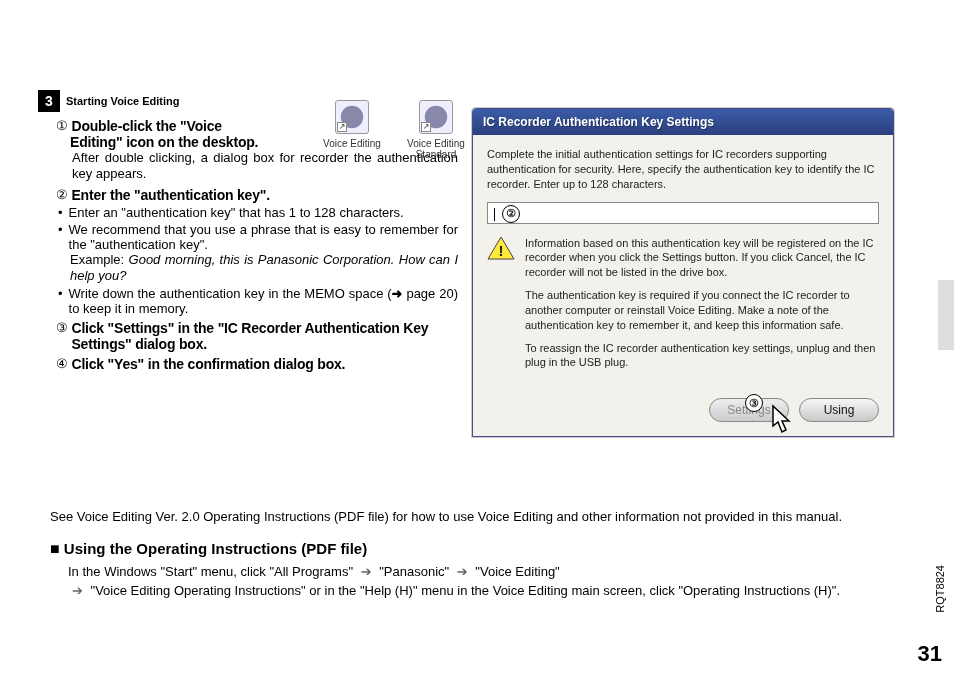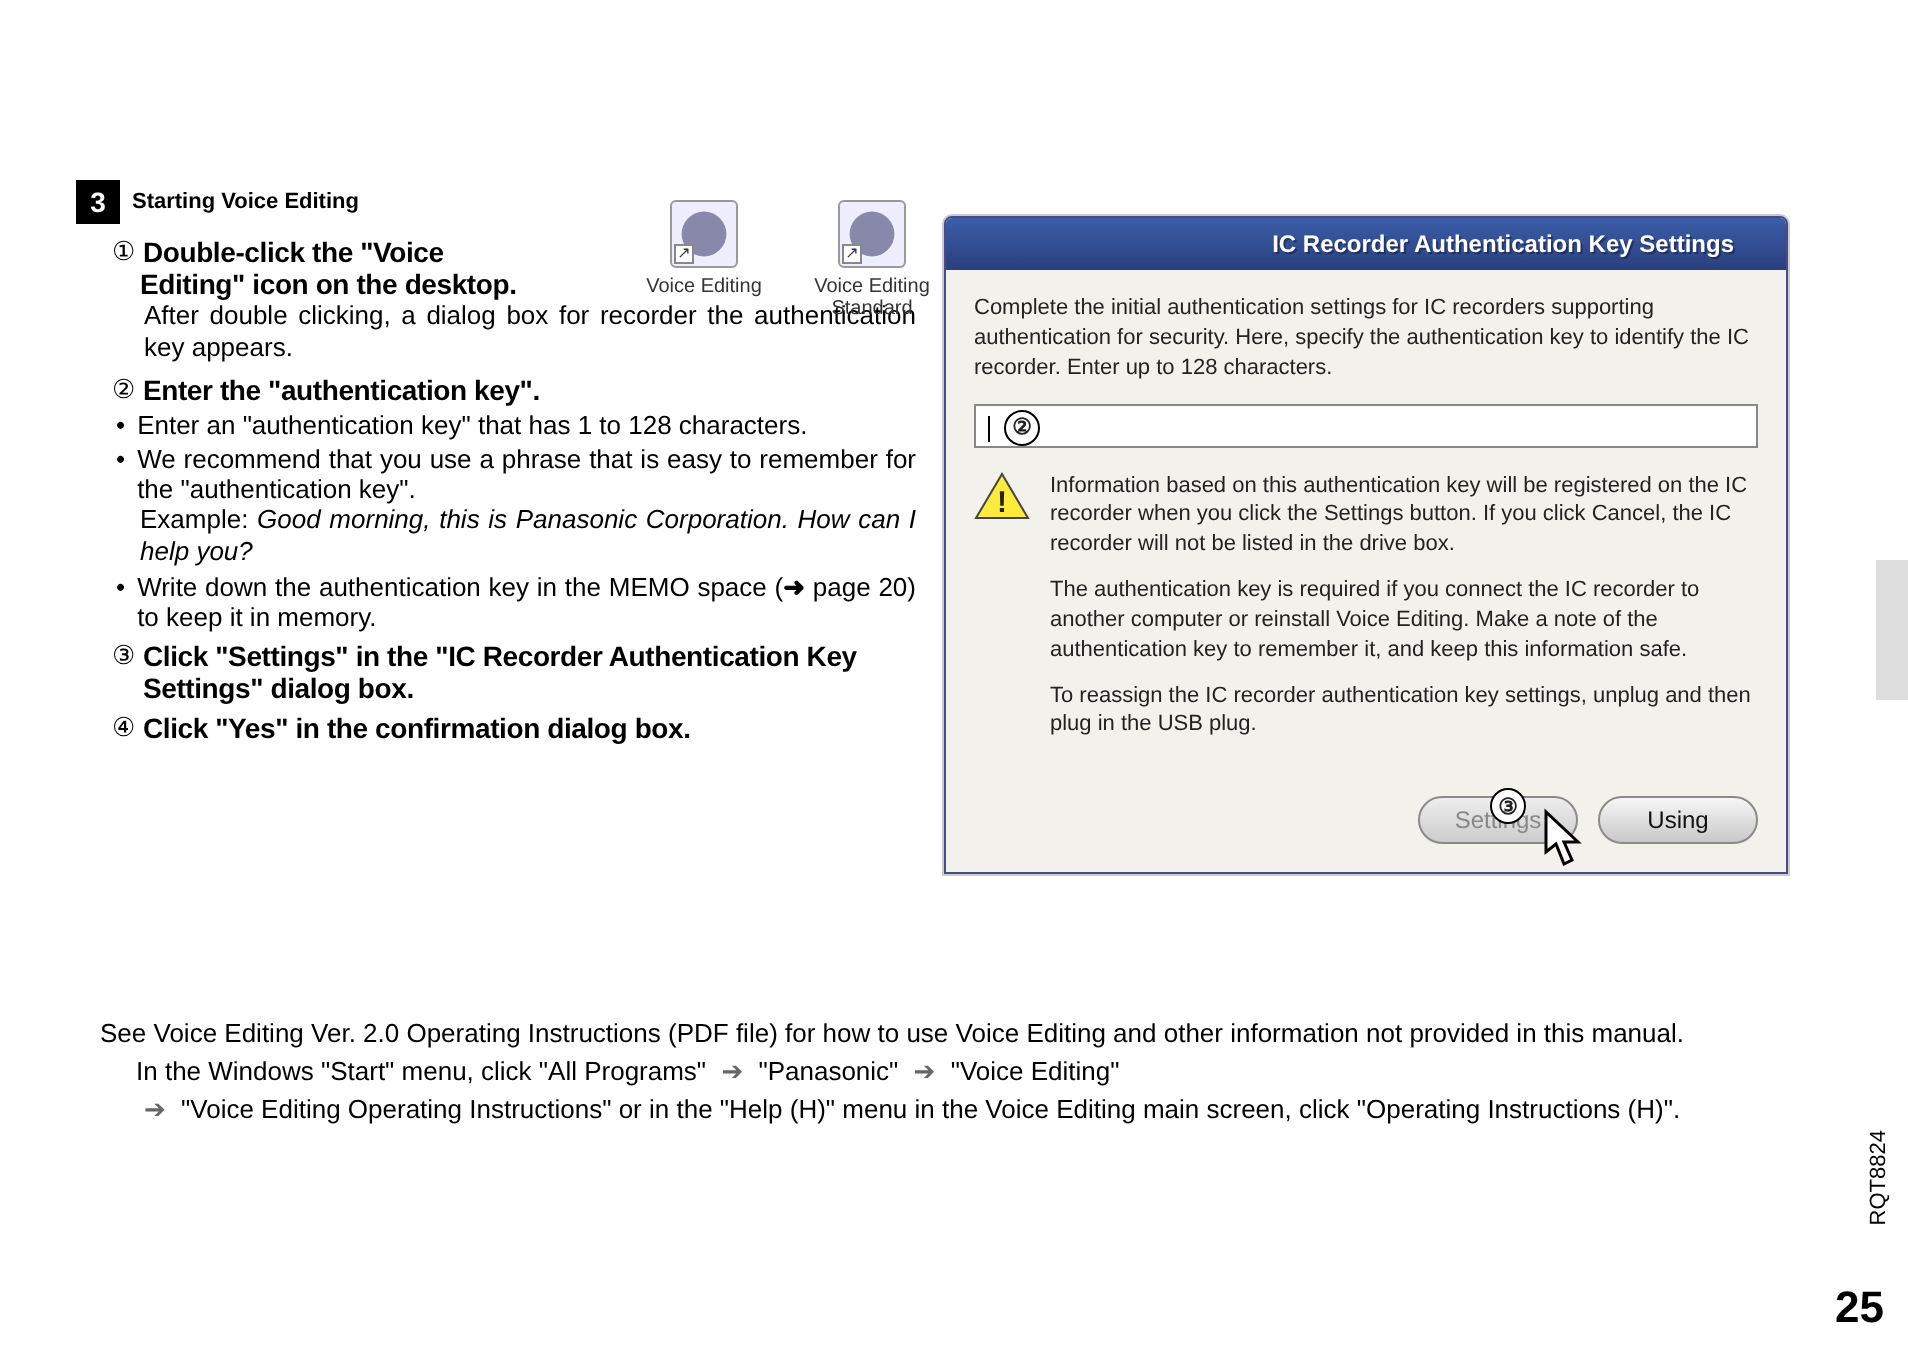--- a/index.html
+++ b/index.html
@@ -55,25 +55,24 @@
     background: #f2f1ec;
     font-size: 11px;
     color: #222;
     border-radius: 4px 4px 0 0;
     box-shadow: 0 0 0 1px #ccc;
   }
   .titlebar {
     background: linear-gradient(#3b5da8, #2a3f7e);
     color: #fff;
     font-weight: bold;
-    padding: 6px 26px;
+    padding: 6px 10px;
     font-size: 12px;
     border-radius: 3px 3px 0 0;
     text-shadow: 1px 1px 0 #0005;
-    text-align: right;
   }
   .dlg-body { padding: 12px 14px 10px 14px; }
   .dlg-desc { line-height: 1.35; margin-bottom: 10px; }
   .dlg-input {
     width: 100%; height: 22px; border:1px solid #888;
     background:#fff; padding: 2px 6px; font-size:11px; position:relative;
   }
   .dlg-input .cursor { display:inline-block; width:1px; height:13px; background:#000; margin-right:4px; vertical-align:middle;}
   .callout-circle {
     display:inline-flex; width:18px; height:18px; border:1.6px solid #000; border-radius:50%;
@@ -109,21 +108,21 @@
   .rqt { position:absolute; right:20px; top:565px; transform: rotate(-90deg); transform-origin: right top; font-size:11px; }
   .page-num { position:absolute; right:12px; bottom:10px; font-size:22px; font-weight:bold; }
 
 </style>
 </head>
 <body>
 
 <div class="side-tab"></div>
 
 <div class="rqt">RQT8824</div>
-<div class="page-num">25</div>
+<div class="page-num">31</div>
 
 <div class="page">
 
   <div class="left">
     <div class="section-title-row">
       <div class="num-box">3</div>
       <div class="sect-title">Starting Voice Editing</div>
     </div>
 
     <div class="steps">
@@ -232,20 +231,24 @@
           <svg viewBox="0 0 30 32">
               <polygon points="6,2 6,22 11,18 15,28 19,26 15,17 22,17" fill="#fff" stroke="#000" stroke-width="1.5"></polygon>
             </svg>
         </div>
       </div>
     </div>
   </div>
 
   <div class="bottom">
     <p>See Voice Editing Ver. 2.0 Operating Instructions (PDF file) for how to use Voice Editing and other information not provided in this manual.</p>
+    <h3>
+      <span class="sq">■</span>
+      <span>Using the Operating Instructions (PDF file)</span>
+    </h3>
     <div class="flow">
       <span>In the Windows "Start" menu, click "All Programs"</span>
       <span class="arr">➔</span>
       <span>"Panasonic"</span>
       <span class="arr">➔</span>
       <span>"Voice Editing"</span>
       <br>
       <span class="arr">➔</span>
       <span>"Voice Editing Operating Instructions" or in the "Help (H)" menu in the Voice Editing main screen, click "Operating Instructions (H)".</span>
     </div>

